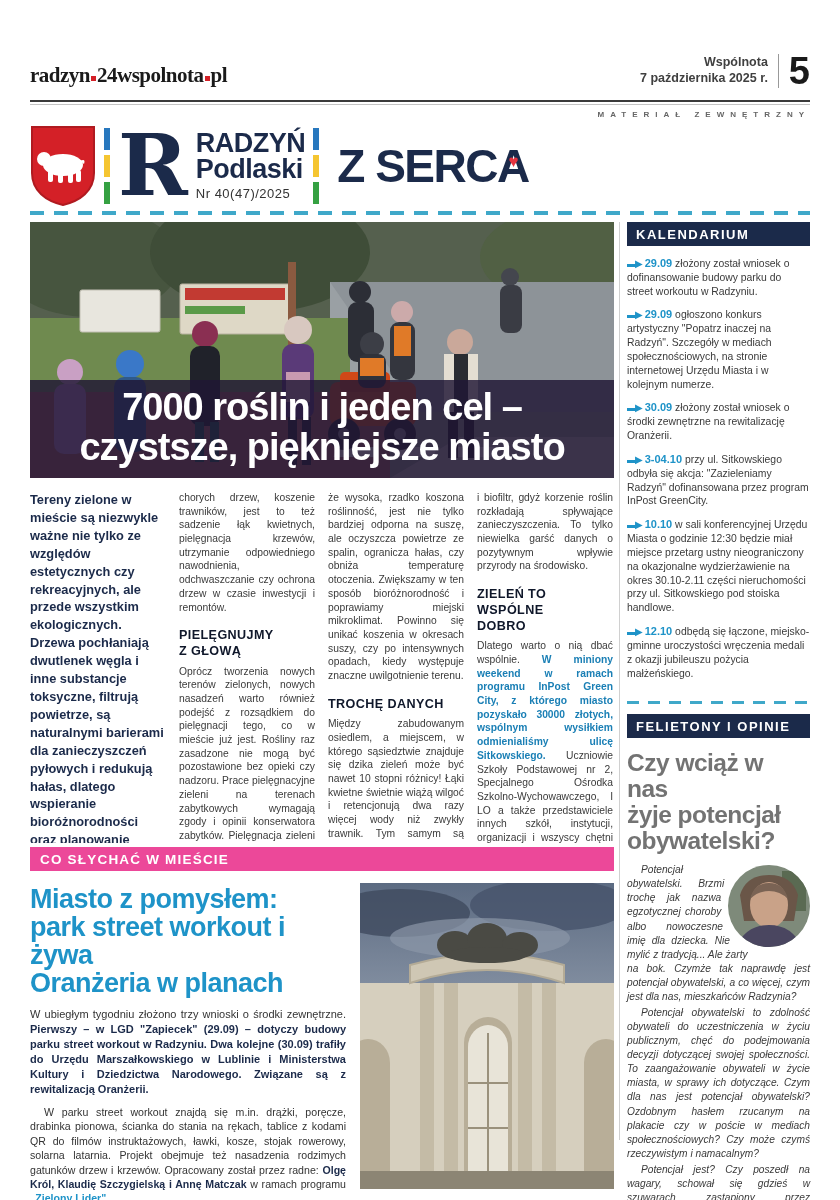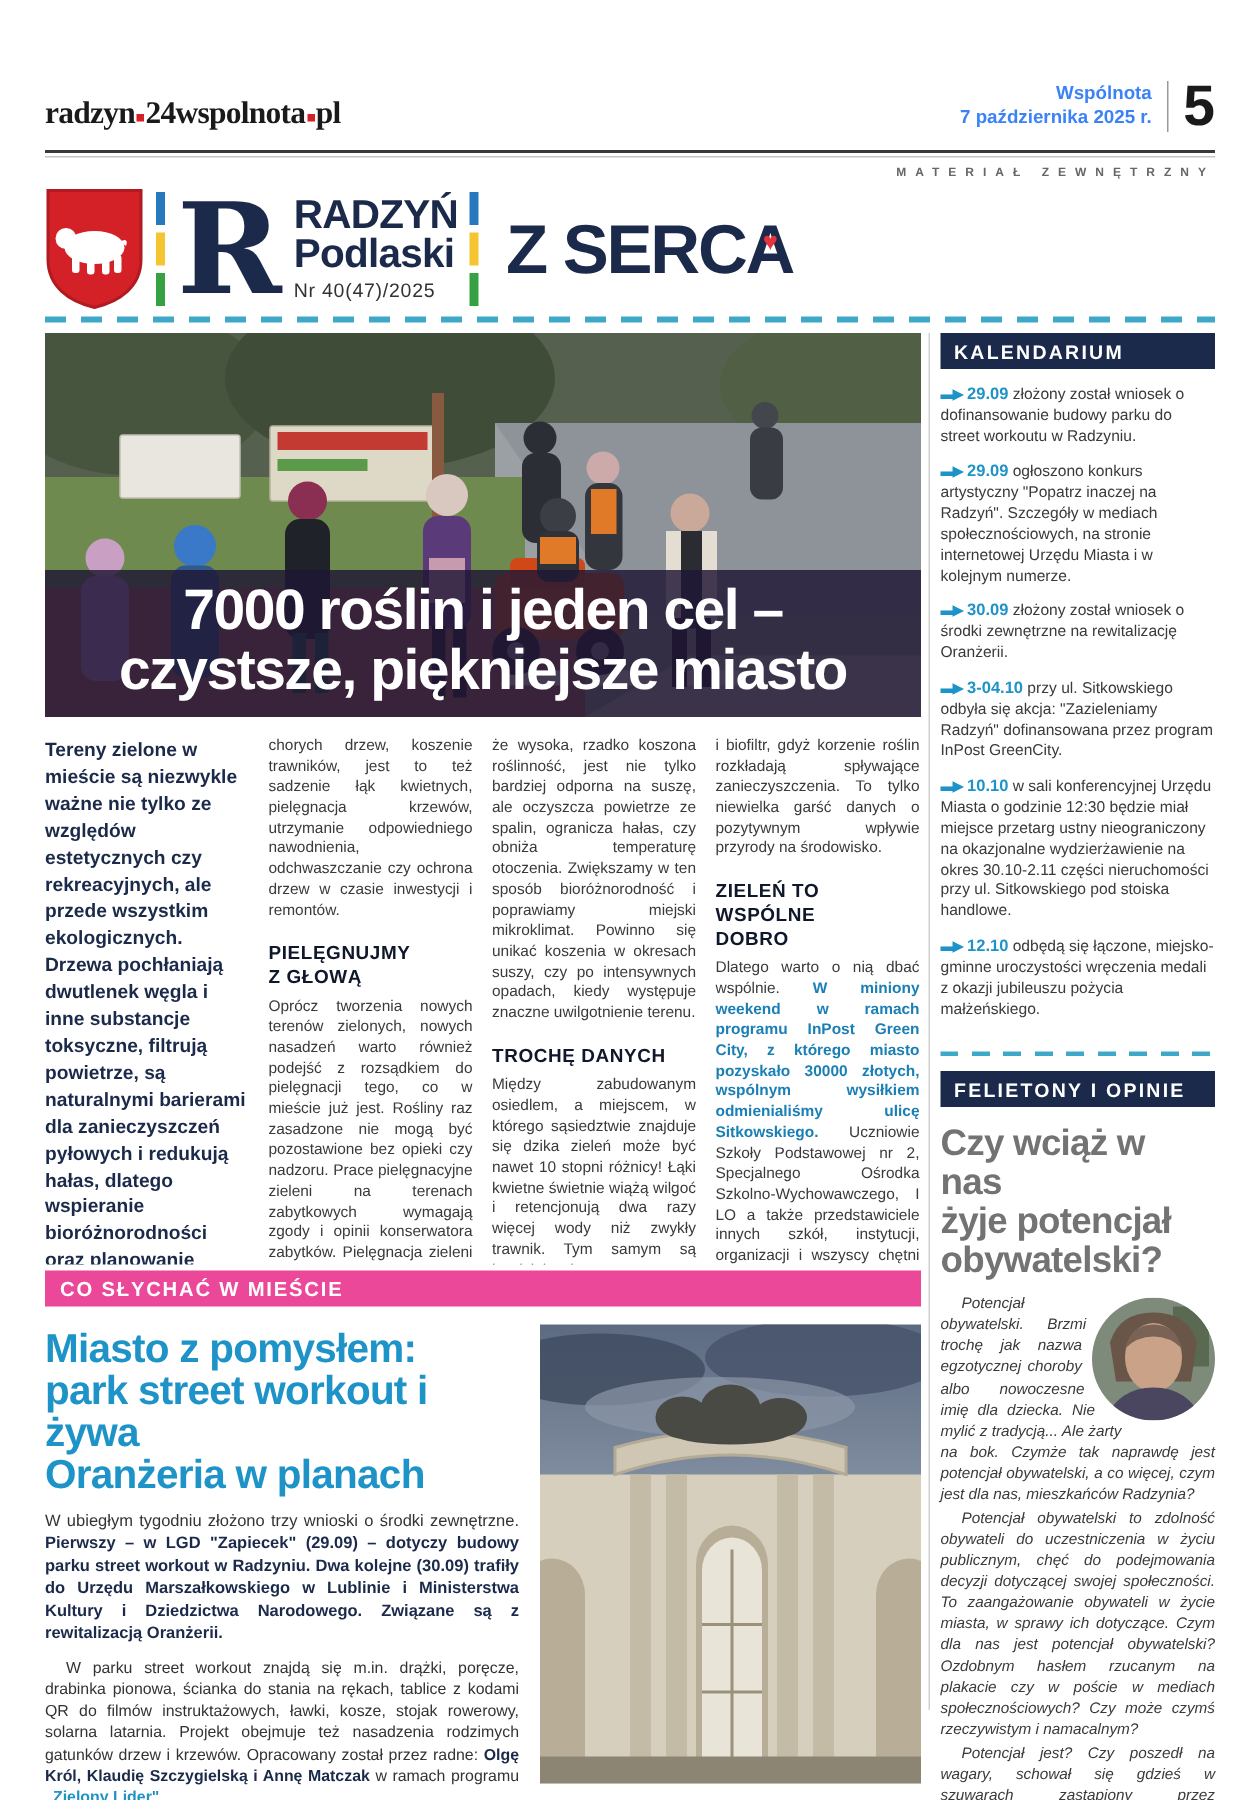--- a/index.html
+++ b/index.html
@@ -3,21 +3,21 @@
 <meta charset="utf-8">
 <style>
   html,body{margin:0;padding:0;background:#e8e8e8;}
   .page{position:relative;width:840px;height:1200px;background:#ffffff;margin:0 auto;
         font-family:"Liberation Sans",sans-serif;color:#333;overflow:hidden;}
   
   .top-strip{position:absolute;left:30px;right:30px;top:54px;display:flex;justify-content:space-between;align-items:flex-end;}
   .site-name{font-size:21px;font-weight:bold;color:#1a1a1a;letter-spacing:-0.5px;font-family:"Liberation Serif",serif;}
   .site-name .dot{display:inline-block;width:5px;height:5px;background:#d42027;margin:0 1px 1px 1px;}
   .issue-info{display:flex;align-items:center;gap:10px;}
-  .issue-text{text-align:right;font-size:12.5px;font-weight:bold;color:#3b82f6;line-height:1.25;}
+  .issue-text{text-align:right;font-size:12.5px;font-weight:bold;color:#404040;line-height:1.25;}
   .pagenum-sep{width:1px;height:34px;background:#999;}
   .page-num{font-size:38px;font-weight:bold;color:#1a1a1a;line-height:0.9;}
   .rule1{position:absolute;left:30px;right:30px;top:100px;border-top:2px solid #3a3a3a;}
   .rule2{position:absolute;left:30px;right:30px;top:104px;border-top:1px solid #c4c4c4;}
   .material-label{position:absolute;right:30px;top:110px;font-size:8px;letter-spacing:6px;color:#666;font-weight:bold;}
   
   .masthead{position:absolute;left:30px;right:30px;top:124px;height:84px;display:flex;align-items:center;}
   .crest{width:66px;height:82px;flex:0 0 auto;}
   .stripes{display:flex;flex-direction:column;gap:5px;margin:0 8px;}
   .stripes div{width:6px;height:22px;}

